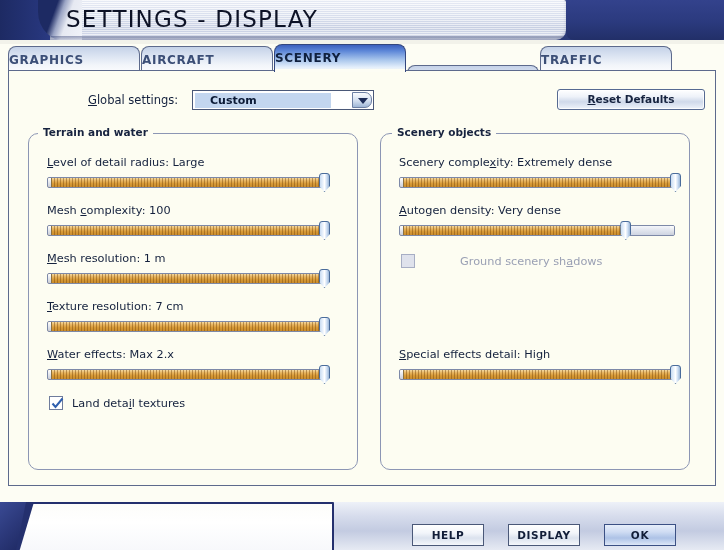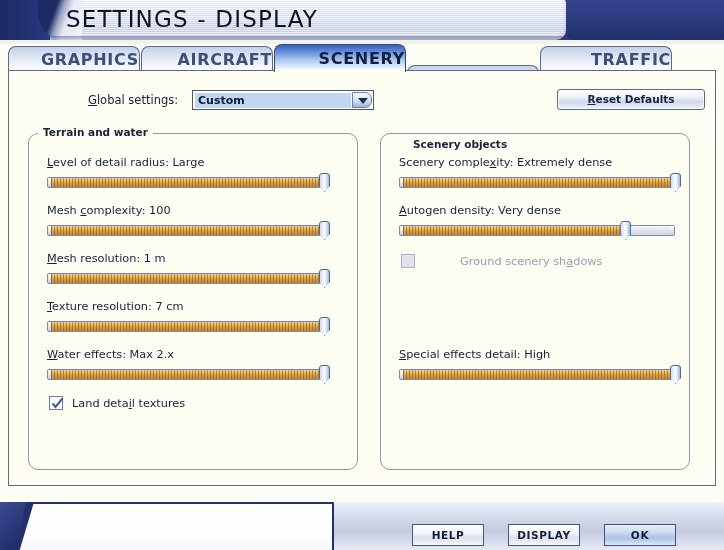--- a/index.html
+++ b/index.html
@@ -86,24 +86,24 @@
   .tab {
     position: absolute;
     top: 2px;
     height: 26px;
     border: 1px solid #5d6a8c;
     border-bottom: none;
     border-top-left-radius: 8px;
     border-top-right-radius: 8px;
     background: linear-gradient(180deg,#c5d2e8 0%, #dee6f3 40%, #f2f5fa 72%, #fbfcfe 100%);
     color: #3c4f77;
-    font-size: 16px;
+    font-size: 12px;
     font-weight: bold;
     letter-spacing: 0.7px;
-    text-align: right;
+    text-align: left;
     line-height: 26px;
     cursor: pointer;
     overflow: hidden;
     white-space: nowrap;
   }
   .tab.active {
     top: 0;
     height: 28px;
     line-height: 27px;
     background: linear-gradient(180deg,#3b5fbd 0%, #5d87d8 22%, #a9c6ec 55%, #e3eefb 82%, #fdfdf4 100%);
@@ -147,27 +147,27 @@
     position: absolute;
     left: 192px; top: 90px;
     width: 182px; height: 20px;
     border: 1px solid #4a5878;
     background: #ffffff;
     cursor: pointer;
   }
   #combo-value {
     position: absolute;
     left: 2px; top: 2px;
-    width: 156px; height: 15px;
+    width: 136px; height: 15px;
     background: #c3d6ef;
     color: #0b1a36;
     font-size: 11px;
     font-weight: bold;
     line-height: 15px;
-    padding-left: 3px;
+    padding-left: 15px;
     white-space: nowrap;
     overflow: hidden;
   }
   #combo-arrow {
     position: absolute;
     right: 1px; top: 1px;
     width: 20px; height: 16px;
     background: linear-gradient(180deg,#fafcff 0%,#d3dff0 55%,#9fb6d6 100%);
     border: 1px solid #6d80a4;
     border-top-right-radius: 7px;
@@ -206,21 +206,21 @@
     position: absolute;
     top: -8px;
     background: #fdfdf2;
     padding: 0 5px;
     font-size: 10.5px;
     font-weight: bold;
     color: #17233f;
     white-space: nowrap;
   }
   #group-left .group-title  { left: 9px; }
-  #group-right .group-title { left: 27px; margin-top: 12px; }
+  #group-right .group-title { left: 11px; }
 
   
   .row { position: absolute; }
   .row-label {
     font-size: 11.3px;
     color: #14213d;
     white-space: nowrap;
     display: block;
     margin-bottom: 4px;
   }

